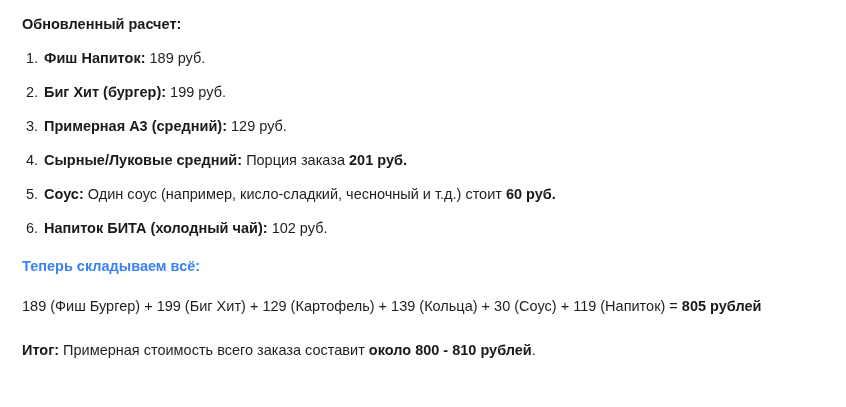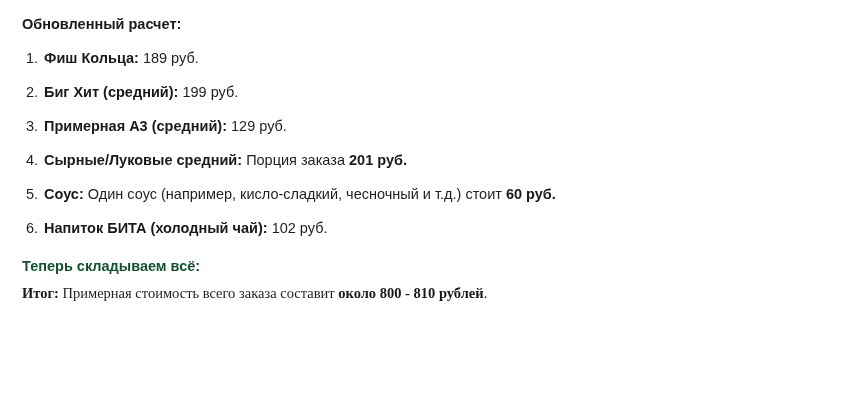--- a/index.html
+++ b/index.html
@@ -50,55 +50,54 @@
     color: #1f1f1f;
     font-size: 14.5px;
   }
   .b {
     font-weight: bold;
     color: #1a1a1a;
   }
   .sum-heading {
     font-size: 14.5px;
     font-weight: bold;
-    color: #14532d;
+    color: #3b82f6;
     margin: 18px 0 0 0;
     line-height: 20px;
   }
   .sum-line {
     font-size: 14.5px;
     line-height: 24px;
     color: #1f1f1f;
     margin: 18px 0 0 0;
     max-width: 790px;
   }
   .total-line {
     font-size: 14.5px;
     line-height: 20px;
     color: #1f1f1f;
-    margin: 7px 0 0 0;
-    font-family: Liberation Serif, serif;
+    margin: 22px 0 0 0;
   }
   .sp { white-space: pre; }
 </style>
 </head>
 <body>
 
 <div class="page">
 
   <p class="heading">Обновленный расчет:</p>
 
   <ol class="items">
     <li>
       <span class="num">1.</span>
-      <span class="b">Фиш Кольца:</span><span class="sp"> 189 руб.</span><span class="b"></span>
+      <span class="b">Фиш Напиток:</span><span class="sp"> 189 руб.</span><span class="b"></span>
     </li>
     <li>
       <span class="num">2.</span>
-      <span class="b">Биг Хит (средний):</span><span class="sp"> 199 руб.</span><span class="b"></span>
+      <span class="b">Биг Хит (бургер):</span><span class="sp"> 199 руб.</span><span class="b"></span>
     </li>
     <li>
       <span class="num">3.</span>
       <span class="b">Примерная А3 (средний):</span><span class="sp"> 129 руб.</span><span class="b"></span>
     </li>
     <li>
       <span class="num">4.</span>
       <span class="b">Сырные/Луковые средний:</span><span class="sp"> Порция заказа </span><span class="b">201 руб.</span>
     </li>
     <li>
@@ -106,16 +105,17 @@
       <span class="b">Соус:</span><span class="sp"> Один соус (например, кисло-сладкий, чесночный и т.д.) стоит </span><span class="b">60 руб.</span>
     </li>
     <li>
       <span class="num">6.</span>
       <span class="b">Напиток БИТА (холодный чай):</span><span class="sp"> 102 руб.</span><span class="b"></span>
     </li>
   </ol>
 
   <p class="sum-heading">Теперь складываем всё:</p>
 
+  <p class="sum-line"><span>189 (Фиш Бургер) + 199 (Биг Хит) + 129 (Картофель) + 139 (Кольца) + 30 (Соус) + 119 (Напиток) = </span><span class="b">805 рублей</span></p>
 
   <p class="total-line"><span class="b">Итог:</span><span class="sp"> Примерная стоимость всего заказа составит </span><span class="b">около 800 - 810 рублей</span><span>.</span></p>
 
 </div>
 
 </body></html>

